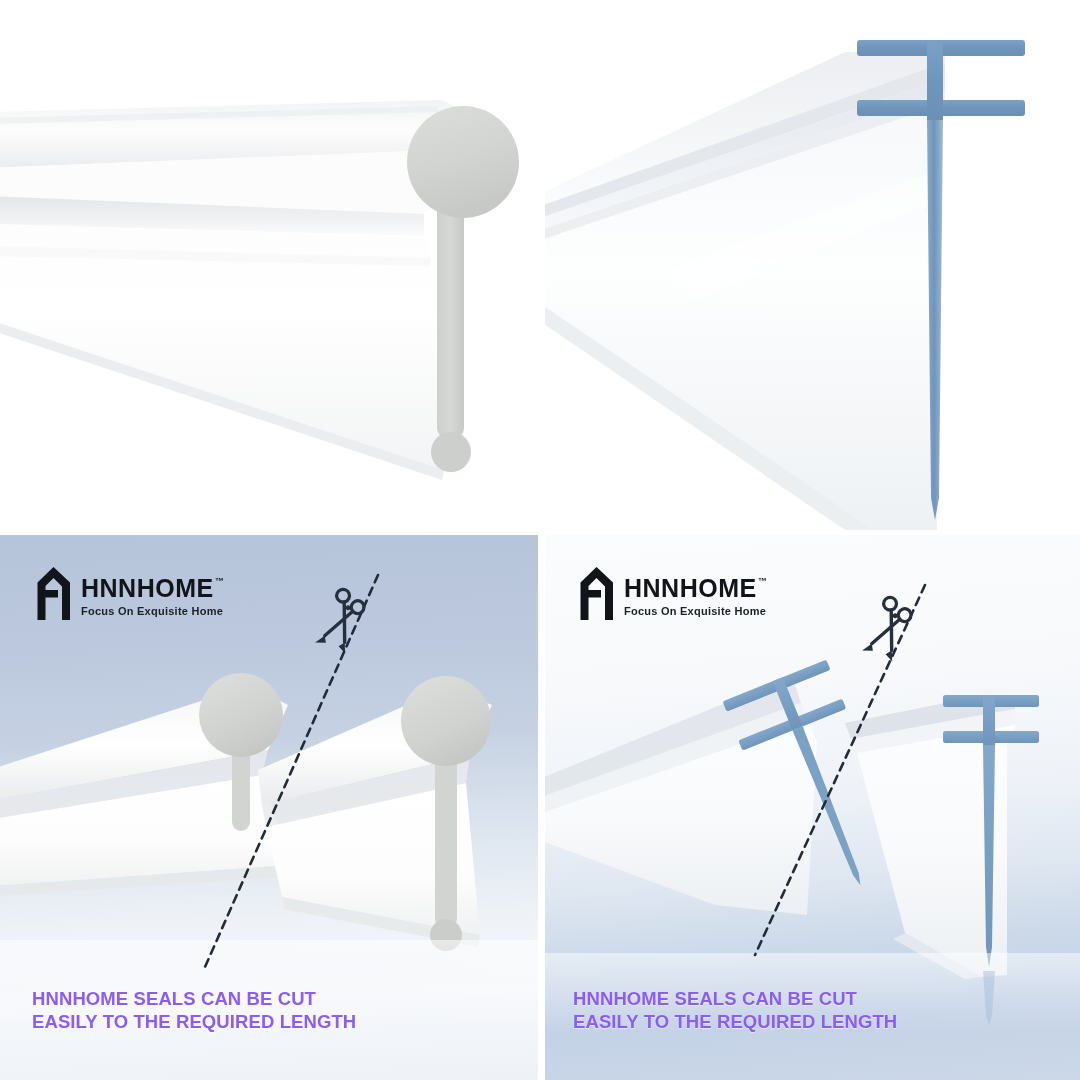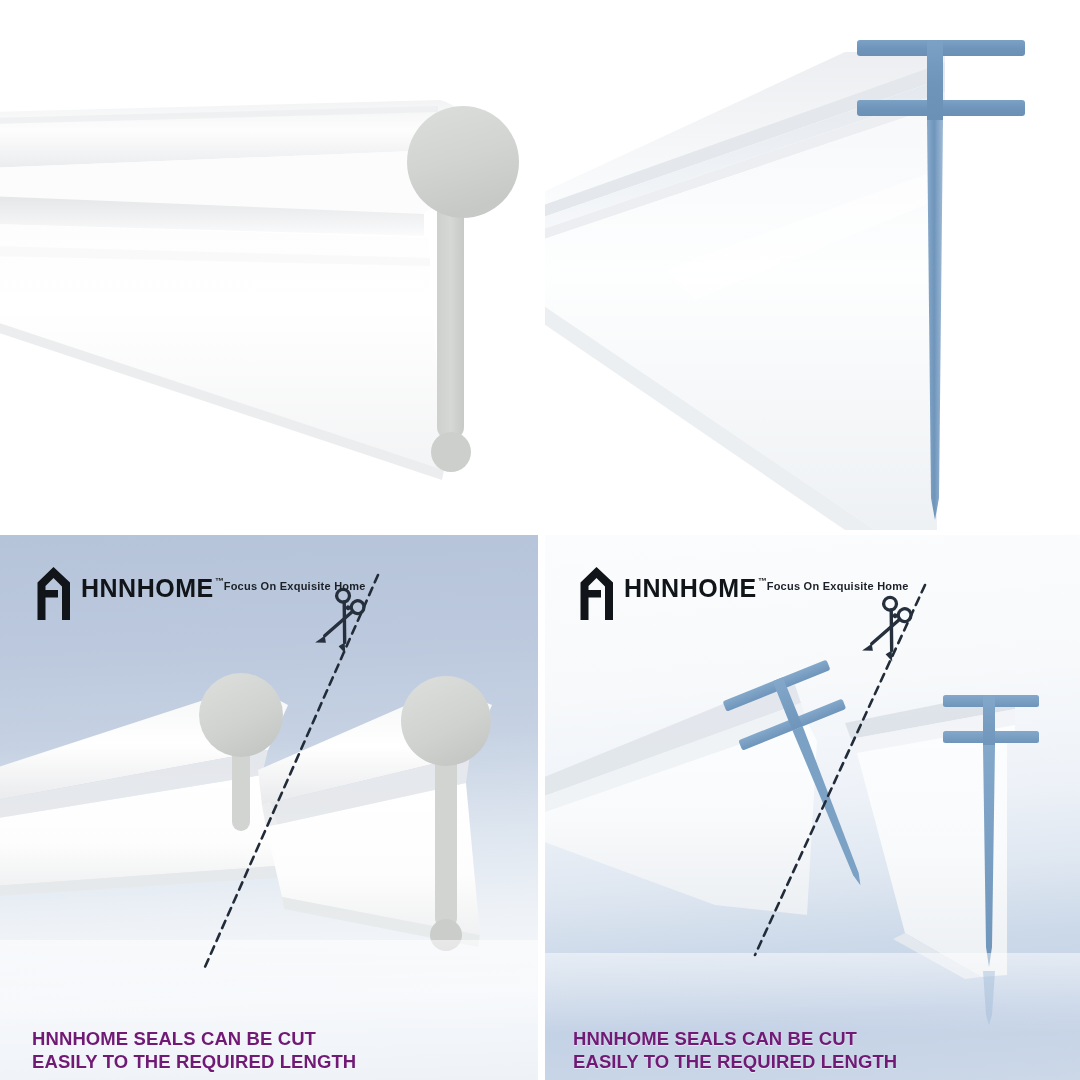--- a/index.html
+++ b/index.html
@@ -82,20 +82,21 @@
     gap: 7px;
   }
   .logo-mark {
     width: 40px;
     height: 58px;
     flex: 0 0 auto;
     margin-top: 2px;
   }
   .logo-text-col {
     display: flex;
+    flex-direction: column;
     justify-content: space-between;
     padding-top: 14px;
   }
   .logo-wordmark-row {
     display: flex;
     align-items: flex-start;
   }
   .logo-wordmark {
     font-size: 25px;
     font-weight: 700;
@@ -120,26 +121,25 @@
     margin-top: 5px;
     line-height: 1;
     white-space: nowrap;
   }
 
   
   .caption {
     position: absolute;
     font-size: 18.5px;
     font-weight: 700;
-    color: #701a75;
+    color: #8b5cf6;
     line-height: 1.23;
     letter-spacing: 0.1px;
     white-space: pre-line;
     text-shadow: 0 1px 1px rgba(255,255,255,0.55);
-    margin-top: 40px;
   }
 
   .caption-bl { left: 32px; top: 988px; }
   .caption-br { left: 573px; top: 988px; }
 
   .logo-bl { left: 34px; top: 562px; }
 </style>
 </head>
 <body>
 

